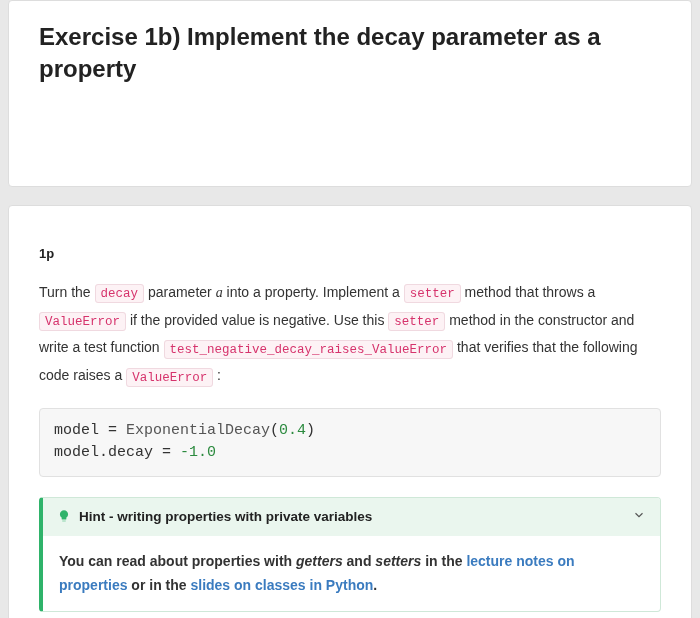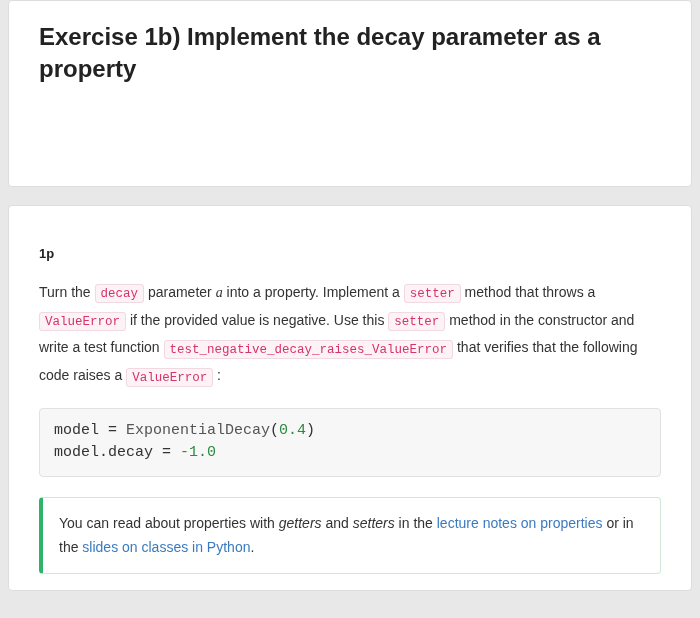--- a/index.html
+++ b/index.html
@@ -105,20 +105,21 @@
       color: #222;
     }
     .chev {
       color: #555;
     }
     .hint-body {
       padding: 14px 16px;
       font-size: 14px;
       color: #333;
       line-height: 1.7;
+      font-weight: bold;
     }
     .hint-body em {
       font-style: italic;
     }
     a.link {
       color: #3a7bbf;
       text-decoration: none;
     }
   </style>
 </head>
@@ -132,17 +133,32 @@
   <div class="points">1p</div>
 
   <p class="body-text">
     <span>Turn the </span><code class="inline">decay</code><span> parameter </span><em class="var">a</em><span> into a property. Implement a </span><code class="inline">setter</code><span> method that throws a </span><code class="inline">ValueError</code><span> if the provided value is negative. Use this </span><code class="inline">setter</code><span> method in the constructor and write a test function </span><code class="inline">test_negative_decay_raises_ValueError</code><span> that verifies that the following code raises a </span><code class="inline">ValueError</code><span> :</span>
   </p>
 
   <div class="code-block"><span>model = </span><span class="s2">ExponentialDecay</span><span>(</span><span class="n1">0.4</span><span>)</span>
 <span>model.decay = </span><span class="n1">-1.0</span></div>
 
   <div class="hint">
+    <div class="hint-header">
+      <div class="hint-left">
+        <span class="bulb">
+          <svg width="14" height="14" viewBox="0 0 24 24" fill="currentColor">
+              <path d="M9 21h6v-1H9v1zm3-19C8.14 2 5 5.14 5 9c0 2.38 1.19 4.47 3 5.74V17c0 .55.45 1 1 1h6c.55 0 1-.45 1-1v-2.26c1.81-1.27 3-3.36 3-5.74 0-3.86-3.14-7-7-7z"></path>
+            </svg>
+        </span>
+        <span class="hint-title">Hint - writing properties with private variables</span>
+      </div>
+      <span class="chev">
+        <svg width="14" height="14" viewBox="0 0 24 24" fill="none" stroke="currentColor" stroke-width="2">
+            <polyline points="6 9 12 15 18 9"></polyline>
+          </svg>
+      </span>
+    </div>
     <div class="hint-body">
       <span>You can read about properties with </span><em>getters</em><span> and </span><em>setters</em><span> in the </span><a class="link" href="#">lecture notes on properties</a><span> or in the </span><a class="link" href="#">slides on classes in Python</a><span>.</span>
     </div>
   </div>
 </div>
 
 </body></html>

